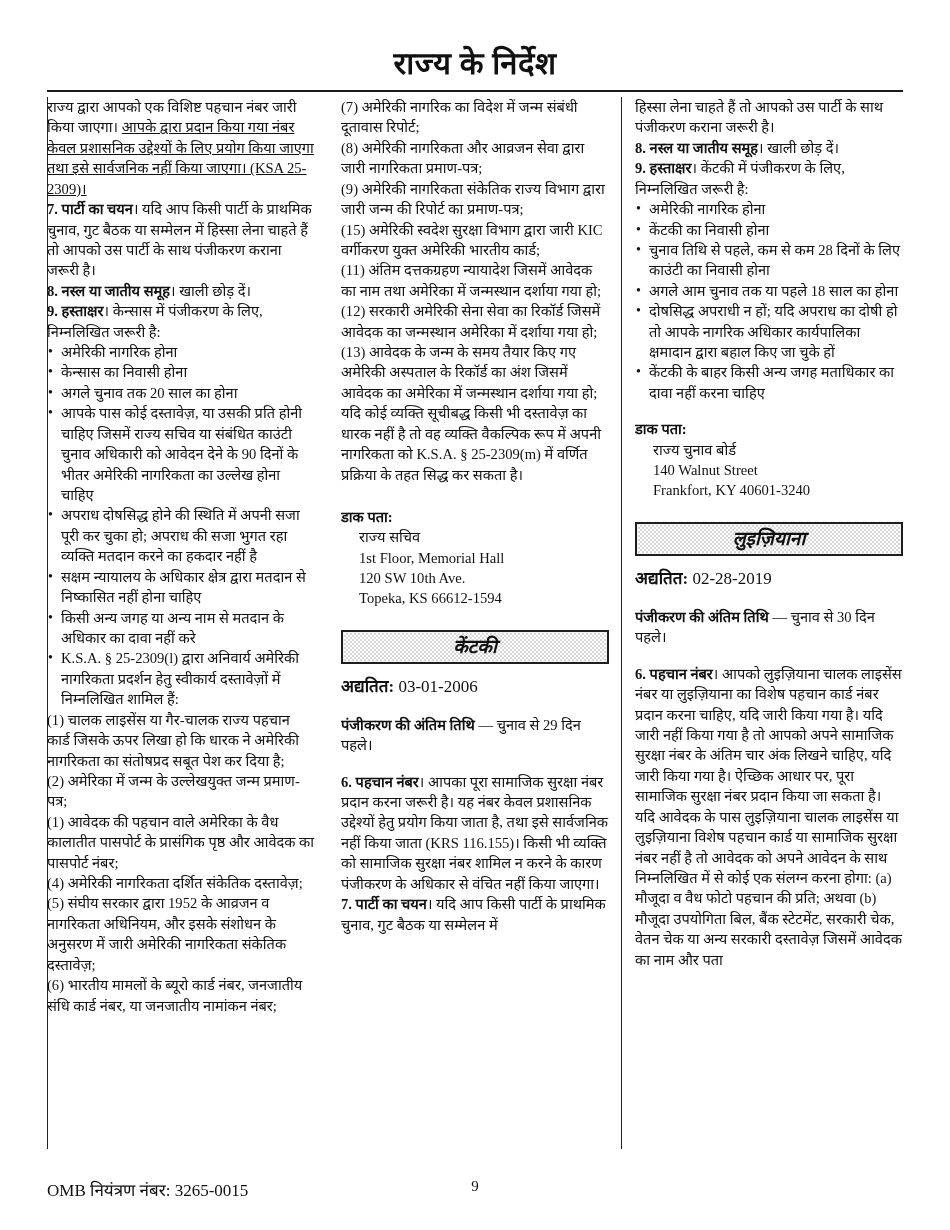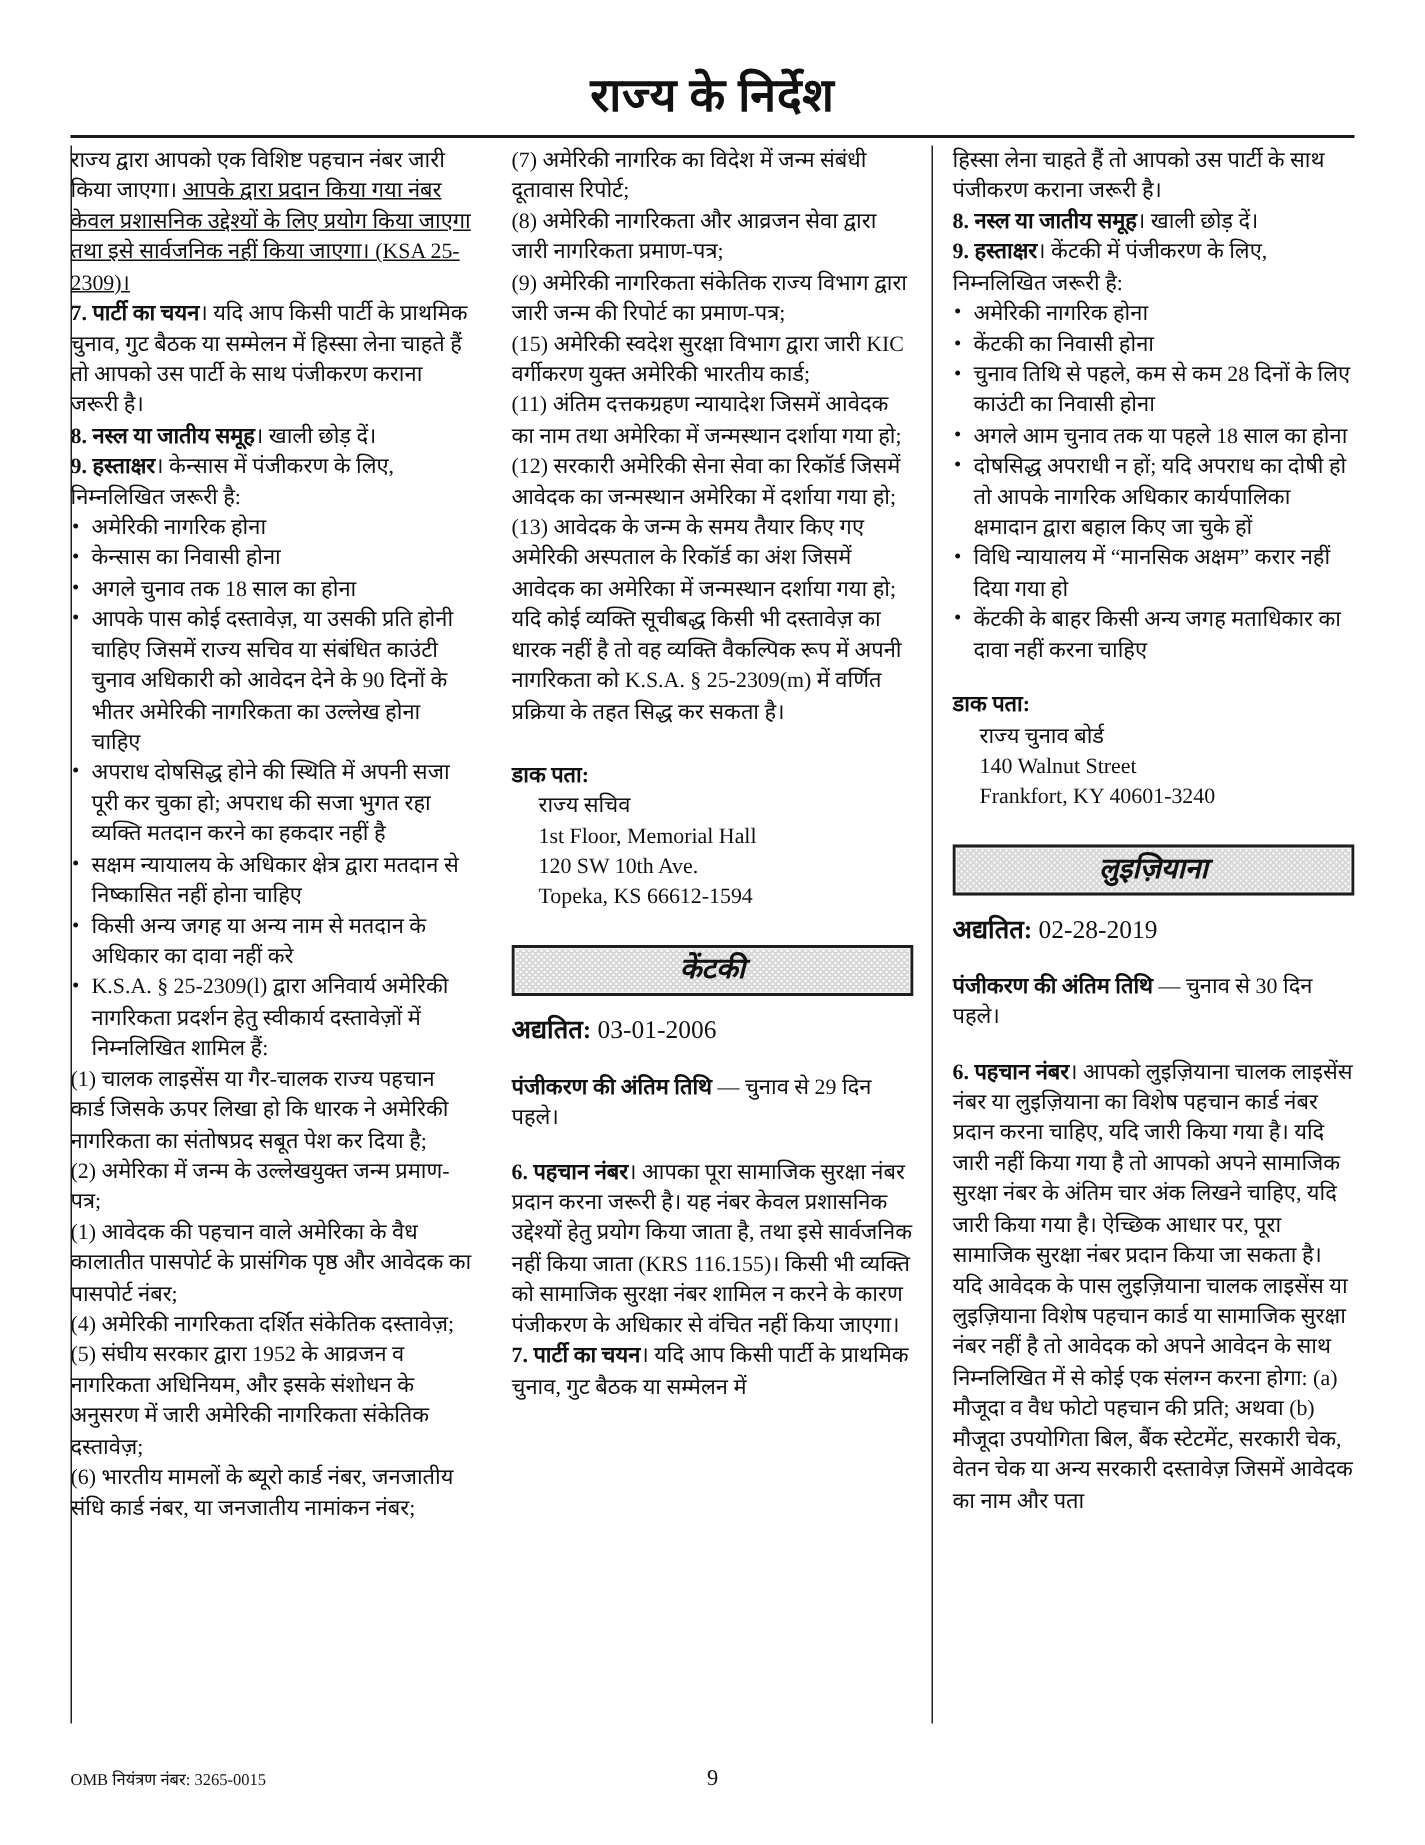--- a/index.html
+++ b/index.html
@@ -154,21 +154,21 @@
     position: absolute;
     left: 47px;
     top: 1178px;
     width: 856px;
     height: 24px;
   }
   .footer-left {
     position: absolute;
     left: 0;
     top: 0;
-    font-size: 11px;
+    font-size: 17px;
   }
   .footer-center {
     position: absolute;
     left: 0;
     top: 0;
     width: 856px;
     text-align: center;
     font-size: 15px;
   }
 </style>
@@ -192,21 +192,21 @@
 
       <p class="para"><span class="bold">7. पार्टी का चयन</span><span>। यदि आप किसी पार्टी के प्राथमिक चुनाव, गुट बैठक या सम्मेलन में हिस्सा लेना चाहते हैं तो आपको उस पार्टी के साथ पंजीकरण कराना जरूरी है।</span></p>
 
       <p class="para"><span class="bold">8. नस्ल या जातीय समूह</span><span>। खाली छोड़ दें।</span></p>
 
       <p class="para"><span class="bold">9. हस्ताक्षर</span><span>। केन्सास में पंजीकरण के लिए, निम्नलिखित जरूरी है:</span></p>
 
       <ul class="blist">
         <li><span>अमेरिकी नागरिक होना</span></li>
         <li><span>केन्सास का निवासी होना</span></li>
-        <li><span>अगले चुनाव तक 18 साल का होना</span></li>
+        <li><span>अगले चुनाव तक 20 साल का होना</span></li>
         <li><span>आपके पास कोई दस्तावेज़, या उसकी प्रति होनी चाहिए जिसमें राज्य सचिव या संबंधित काउंटी चुनाव अधिकारी को आवेदन देने के 90 दिनों के भीतर अमेरिकी नागरिकता का उल्लेख होना चाहिए</span></li>
         <li><span>अपराध दोषसिद्ध होने की स्थिति में अपनी सजा पूरी कर चुका हो; अपराध की सजा भुगत रहा व्यक्ति मतदान करने का हकदार नहीं है</span></li>
         <li><span>सक्षम न्यायालय के अधिकार क्षेत्र द्वारा मतदान से निष्कासित नहीं होना चाहिए</span></li>
         <li><span>किसी अन्य जगह या अन्य नाम से मतदान के अधिकार का दावा नहीं करे</span></li>
         <li><span>K.S.A. § 25-2309(l) द्वारा अनिवार्य अमेरिकी नागरिकता प्रदर्शन हेतु स्वीकार्य दस्तावेज़ों में निम्नलिखित शामिल हैं:</span></li>
       </ul>
 
       <p class="para">(1) चालक लाइसेंस या गैर-चालक राज्य पहचान कार्ड जिसके ऊपर लिखा हो कि धारक ने अमेरिकी नागरिकता का संतोषप्रद सबूत पेश कर दिया है;</p>
       <p class="para">(2) अमेरिका में जन्म के उल्लेखयुक्त जन्म प्रमाण-पत्र;</p>
       <p class="para">(1) आवेदक की पहचान वाले अमेरिका के वैध कालातीत पासपोर्ट के प्रासंगिक पृष्ठ और आवेदक का पासपोर्ट नंबर;</p>
@@ -267,21 +267,20 @@
       <p class="para"><span class="bold">8. नस्ल या जातीय समूह</span><span>। खाली छोड़ दें।</span></p>
 
       <p class="para"><span class="bold">9. हस्ताक्षर</span><span>। केंटकी में पंजीकरण के लिए, निम्नलिखित जरूरी है:</span></p>
 
       <ul class="blist">
         <li><span>अमेरिकी नागरिक होना</span></li>
         <li><span>केंटकी का निवासी होना</span></li>
         <li><span>चुनाव तिथि से पहले, कम से कम 28 दिनों के लिए काउंटी का निवासी होना</span></li>
         <li><span>अगले आम चुनाव तक या पहले 18 साल का होना</span></li>
         <li><span>दोषसिद्ध अपराधी न हों; यदि अपराध का दोषी हो तो आपके नागरिक अधिकार कार्यपालिका क्षमादान द्वारा बहाल किए जा चुके हों</span></li>
-        <li><span>विधि न्यायालय में “मानसिक अक्षम” करार नहीं दिया गया हो</span></li>
         <li><span>केंटकी के बाहर किसी अन्य जगह मताधिकार का दावा नहीं करना चाहिए</span></li>
       </ul>
 
       <div class="spacer-md"></div>
 
       <p class="addr-label">डाक पता:</p>
       <div class="addr-lines">
         <div>राज्य चुनाव बोर्ड</div>
         <div>140 Walnut Street</div>
         <div>Frankfort, KY 40601-3240</div>

